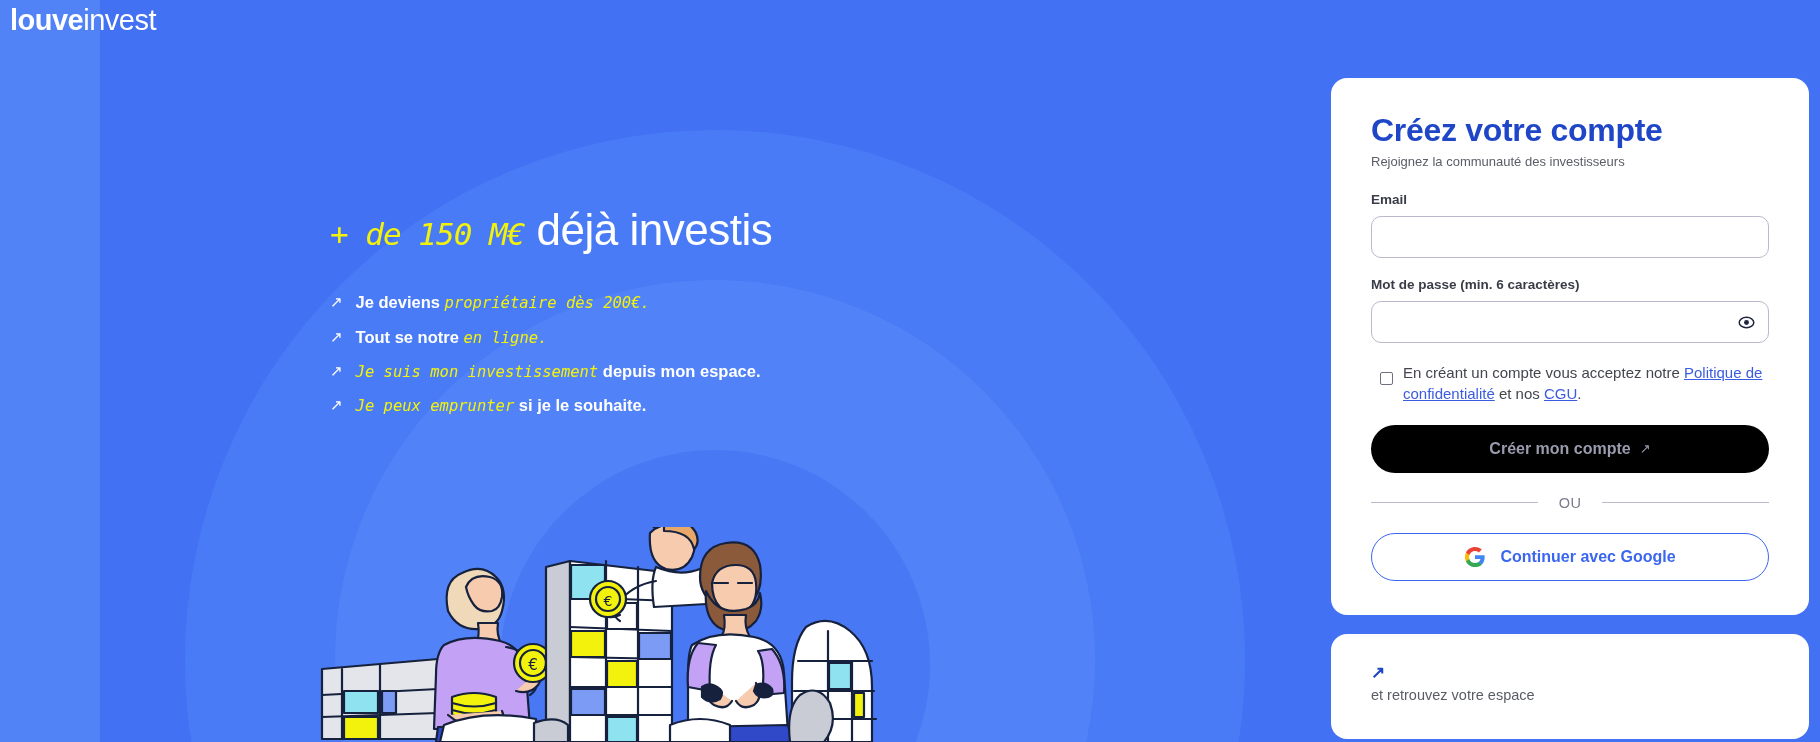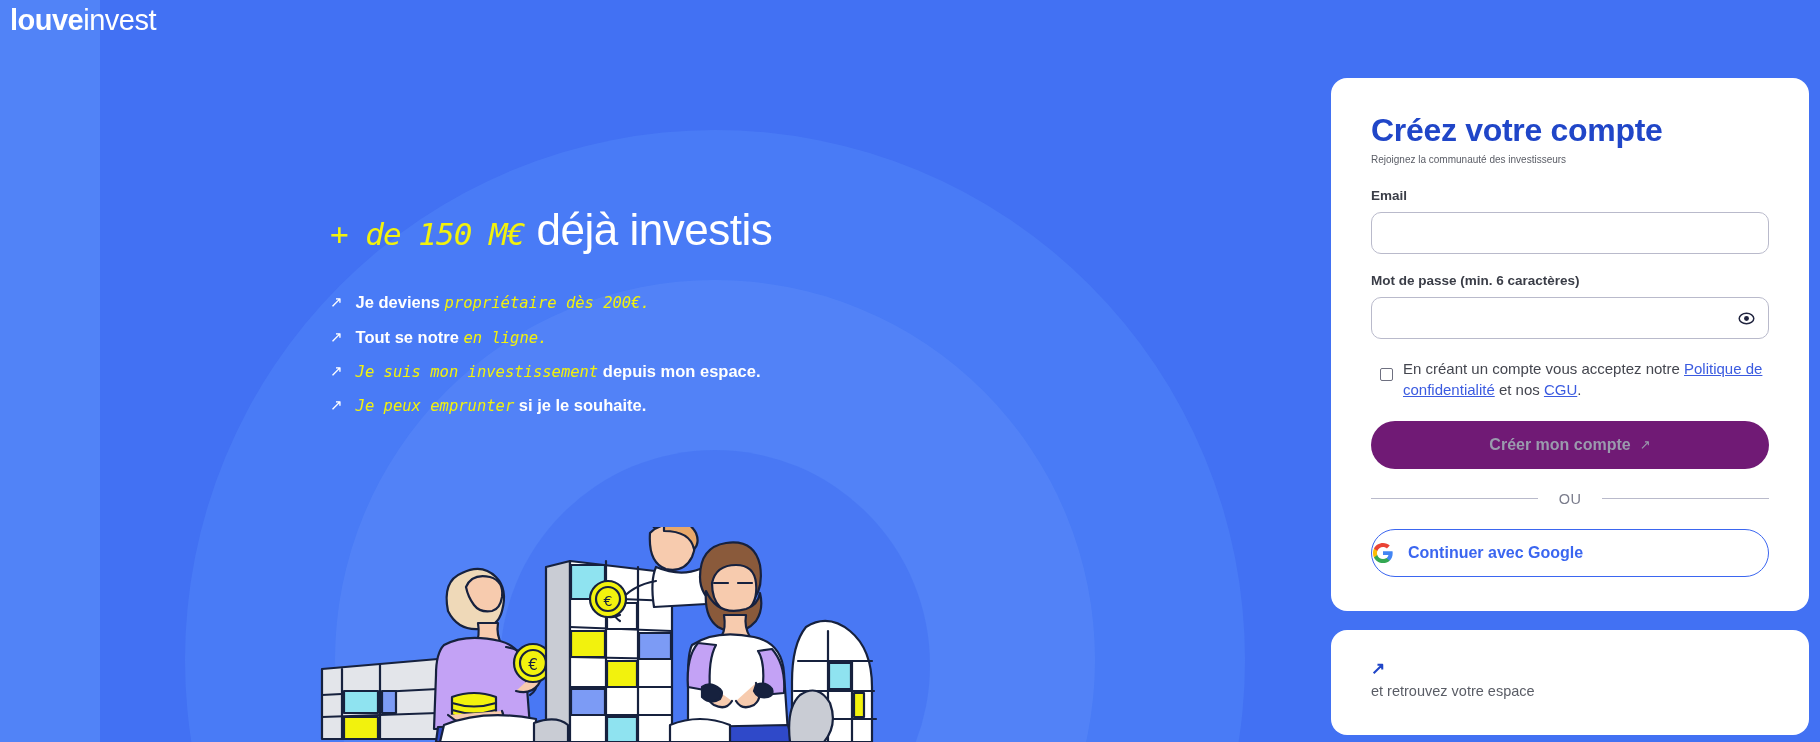--- a/index.html
+++ b/index.html
@@ -94,21 +94,21 @@
   .card {
     background:#ffffff; border-radius:16px;
   }
   .card-signup { padding:34px 40px 34px 40px; }
   .card-login  { margin-top:19px; padding:28px 40px 36px 40px; }
 
   .card-title {
     color:#2046C8; font-size:32px; font-weight:bold;
     letter-spacing:-0.3px; margin-bottom:5px;
   }
-  .card-sub { color:#5A5D66; font-size:10px; margin-bottom:23px; }
+  .card-sub { color:#5A5D66; font-size:13px; margin-bottom:23px; }
 
   .field-label {
     color:#3A3D47; font-size:13.5px; font-weight:bold;
     margin-bottom:9px;
   }
   .input-wrap { position:relative; margin-bottom:19px; }
   .text-input {
     width:100%; height:42px; border:1px solid #B9BACB;
     border-radius:10px; background:#fff;
     padding:0 14px; font-size:14.5px; font-family:"Liberation Sans", sans-serif;
@@ -129,38 +129,38 @@
     border:1px solid #6E7080; border-radius:2px; background:#fff;
     margin-top:10px; cursor:pointer;
   }
   .consent-text {
     font-size:15px; line-height:1.42; color:#44464F;
   }
   .consent-text a { color:#3B5BE0; text-decoration:underline; }
 
   .btn-primary {
     width:100%; height:48px; border:none; border-radius:24px;
-    background:#701a75; color:#9A9BAD;
+    background:#000000; color:#9A9BAD;
     font-size:16px; font-weight:bold; font-family:"Liberation Sans", sans-serif;
     cursor:default; display:flex; align-items:center; justify-content:center;
     gap:9px;
   }
   .btn-primary .arr { font-size:13px; font-weight:400; }
 
   .or-row {
     display:flex; align-items:center; gap:21px; margin:22px 0 22px 0;
   }
   .or-line { flex:1; height:1px; background:#B9BACB; }
   .or-text { color:#7A7C8C; font-size:14.5px; letter-spacing:.4px; }
 
   .btn-google {
     width:100%; height:48px; border:1.6px solid #3B66F0; border-radius:24px;
     background:#fff; color:#3B66F0;
     font-size:16px; font-weight:bold; font-family:"Liberation Sans", sans-serif;
-    cursor:pointer; display:flex; align-items:center; 
+    cursor:pointer; display:flex; align-items:center; justify-content:center;
     gap:14px;
   }
   .g-logo { width:22px; height:22px; flex:0 0 auto; }
 
   .login-title {
     color:#2046C8; font-size:23px; font-weight:bold; letter-spacing:-0.3px;
     display:flex; align-items:center; gap:11px; margin-bottom:4px;
     white-space:nowrap;
   }
   .login-title .arr { font-size:17px; font-weight:bold; }

